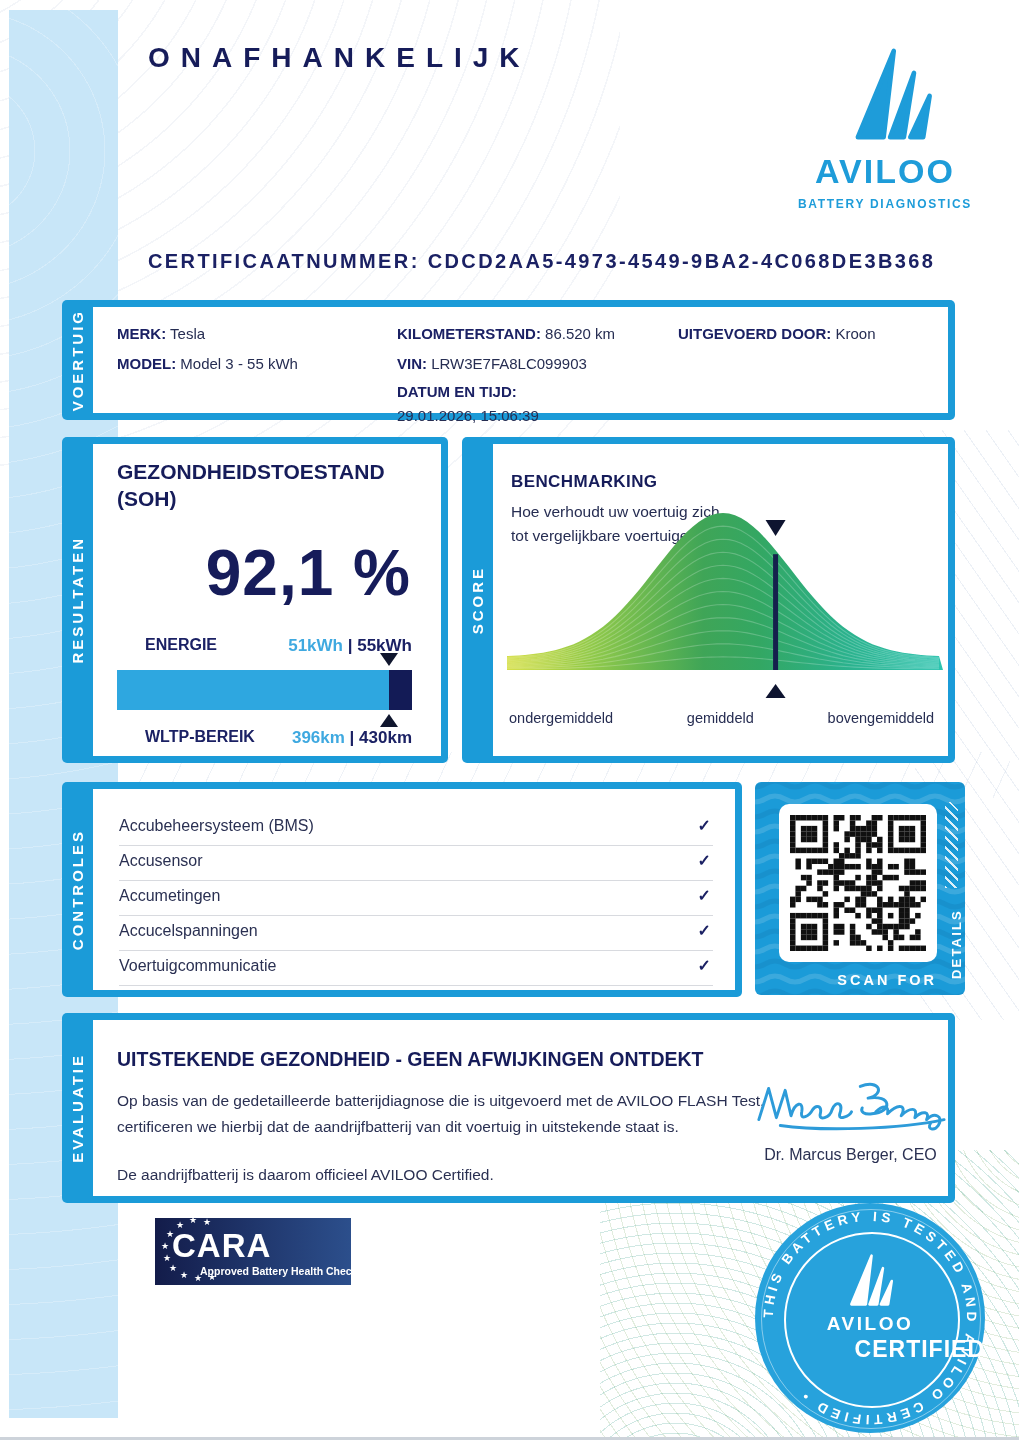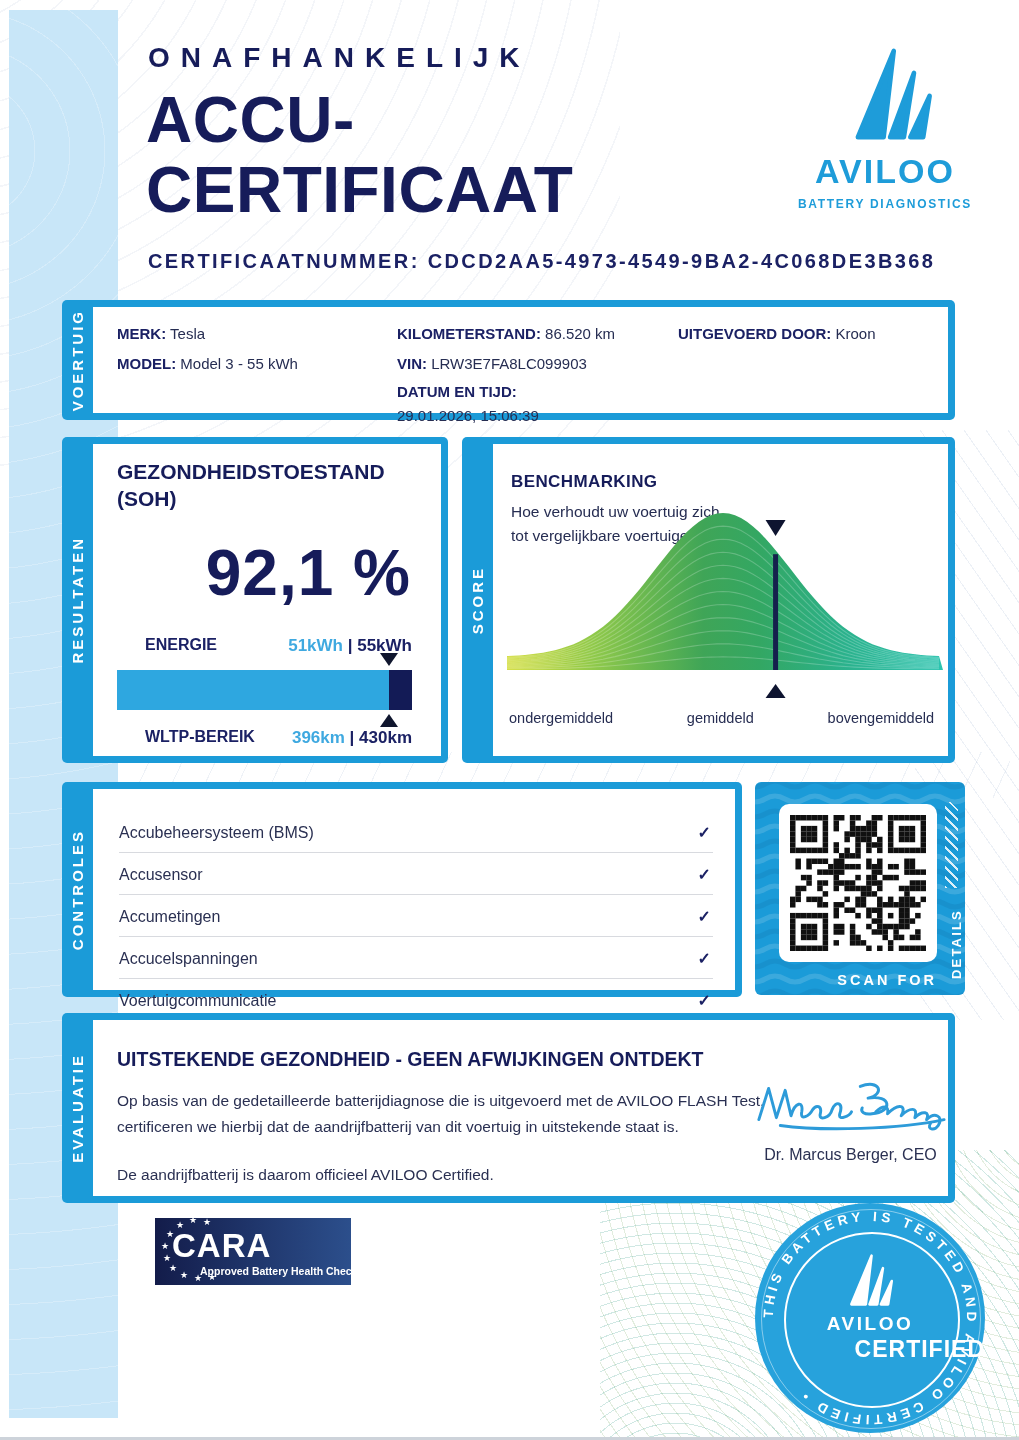--- a/index.html
+++ b/index.html
@@ -66,21 +66,21 @@
 
   
   .bm-title{position:absolute;left:18px;top:28px;font-size:17px;font-weight:bold;color:#161c5a;letter-spacing:.4px;}
   .bm-question{position:absolute;left:18px;top:56px;width:218px;font-size:15.5px;color:#262d52;line-height:1.55;}
   #bellsvg{position:absolute;left:14px;top:56px;width:436px;height:212px;}
   .bm-axis{position:absolute;left:16px;right:14px;top:266px;display:flex;justify-content:space-between;
            font-size:14.5px;color:#262d52;}
 
   
   .check-rows{position:absolute;left:26px;right:22px;top:22px;}
-  .check-row{position:relative;height:34px;border-bottom:1px solid #d8dadf;font-size:16px;color:#2a3052;line-height:30px;margin-top:7px;}
+  .check-row{position:relative;height:34px;border-bottom:1px solid #d8dadf;font-size:16px;color:#2a3052;line-height:30px;}
   .check-mark{position:absolute;right:2px;top:0;font-size:16px;font-weight:bold;color:#1b2164;}
 
   
   .qr-block{position:absolute;left:755px;top:782px;width:210px;height:213px;background:#1b9bd8;border-radius:6px;overflow:hidden;}
   #qrwaves{position:absolute;left:0;top:0;width:210px;height:213px;}
   .qr-box{position:absolute;left:24px;top:22px;width:158px;height:158px;background:#fff;border-radius:10px;}
   #qrsvg{position:absolute;left:11px;top:11px;width:136px;height:136px;}
   .scan-for{position:absolute;right:28px;bottom:7px;font-size:14.5px;font-weight:bold;color:#fff;letter-spacing:3px;}
   .details-v{position:absolute;right:1px;bottom:16px;writing-mode:vertical-rl;transform:rotate(180deg);
              font-size:13px;font-weight:bold;color:#fff;letter-spacing:2.2px;}
@@ -119,24 +119,20 @@
 <div class="page">
 
   <div class="deco deco-arcs"></div>
   <div class="deco deco-diag-right"></div>
   <div class="deco deco-diag-mid"></div>
   <div class="deco deco-guilloche"></div>
   <div class="left-strip"></div>
   <div class="left-strip-waves deco"></div>
 
   <div class="kicker">ONAFHANKELIJK</div>
-  <div class="big-title">
-    <div>ACCU-</div>
-    <div>CERTIFICAAT</div>
-  </div>
   <div class="cert-num">CERTIFICAATNUMMER: CDCD2AA5-4973-4549-9BA2-4C068DE3B368</div>
 
   <svg class="logo-mark" viewBox="0 0 100 112">
     <g fill="#1e9cd9" stroke="#1e9cd9" stroke-width="5" stroke-linejoin="round">
       <polygon points="14,103 53,9 42,103"></polygon>
       <polygon points="49,103 75,33 64,103"></polygon>
       <polygon points="71,103 92,58 85,103"></polygon>
     </g>
   </svg>
   <div class="logo-word">AVILOO</div>

